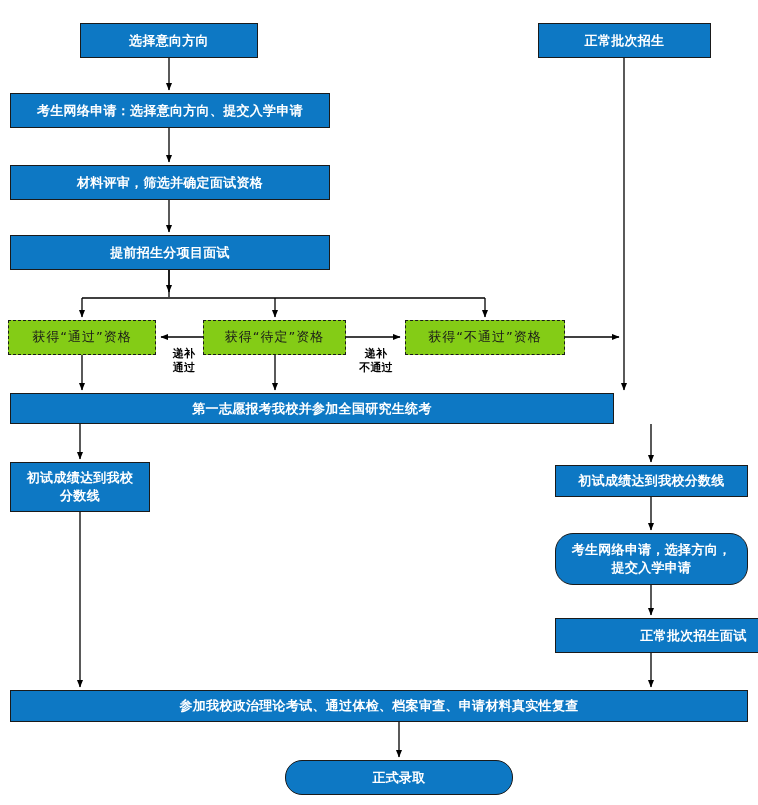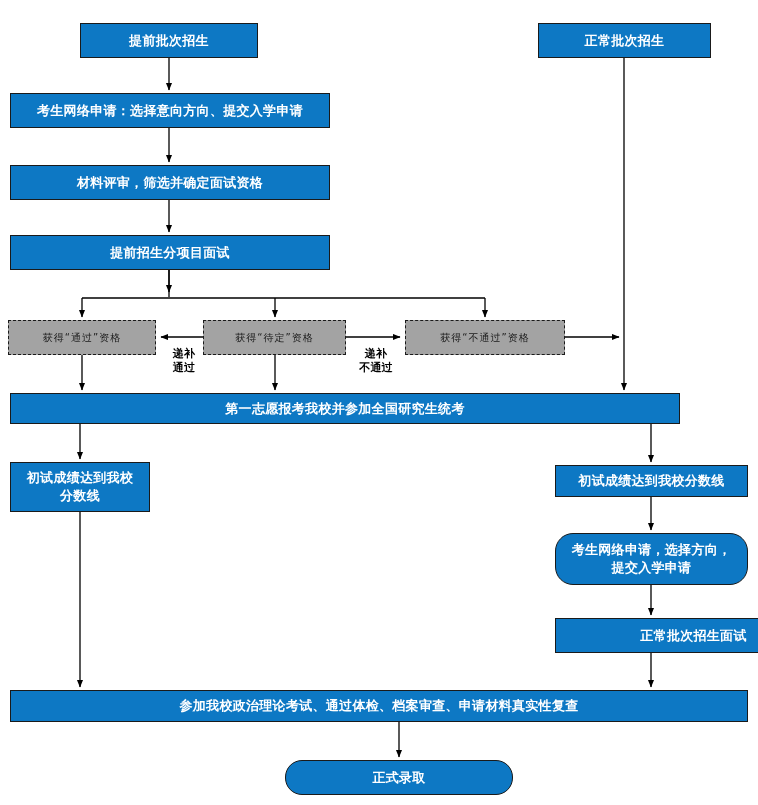--- a/index.html
+++ b/index.html
@@ -33,25 +33,25 @@
   .node-solid {
     background: #0d78c4;
     border: 1px solid #1a1a1a;
     color: #ffffff;
     font-weight: bold;
     font-size: 13px;
     line-height: 1.35;
     letter-spacing: 0.3px;
   }
   .node-dashed {
-    background: #a3a3a3;
+    background: #84cc16;
     border: 1.6px dashed #1a1a1a;
     color: #1a1a1a;
     font-weight: normal;
-    font-size: 10px;
+    font-size: 13px;
     line-height: 1.3;
     letter-spacing: 1px;
   }
   .node-label {
     display: block;
     padding: 0 4px;
     white-space: pre-line;
   }
   .edge-label {
     position: absolute;
@@ -112,21 +112,21 @@
 
       <line x1="80" y1="512" x2="80" y2="687" marker-end="url(#arrowhead)"></line>
 
       <line x1="651" y1="653" x2="651" y2="687" marker-end="url(#arrowhead)"></line>
 
       <line x1="399" y1="722" x2="399" y2="757" marker-end="url(#arrowhead)"></line>
     </g>
   </svg>
 
   <div class="node node-solid" style="left:80px; top:23px; width:178px; height:35px;">
-    <span class="node-label">提前批次招生</span>
+    <span class="node-label">选择意向方向</span>
   </div>
 
   <div class="node node-solid" style="left:10px; top:165px; width:320px; height:35px;">
     <span class="node-label">材料评审，筛选并确定面试资格</span>
   </div>
 
   <div class="node node-solid" style="left:10px; top:93px; width:320px; height:35px;">
     <span class="node-label">考生网络申请：选择意向方向、提交入学申请</span>
   </div>
 
@@ -139,21 +139,21 @@
   </div>
 
   <div class="node node-dashed" style="left:203px; top:320px; width:143px; height:35px;">
     <span class="node-label">获得“待定”资格</span>
   </div>
 
   <div class="node node-dashed" style="left:405px; top:320px; width:160px; height:35px;">
     <span class="node-label">获得“不通过”资格</span>
   </div>
 
-  <div class="node node-solid" style="left:10px; top:393px; width:670px; height:31px;">
+  <div class="node node-solid" style="left:10px; top:393px; width:604px; height:31px;">
     <span class="node-label">第一志愿报考我校并参加全国研究生统考</span>
   </div>
 
   <div class="node node-solid" style="left:10px; top:462px; width:140px; height:50px;">
     <span class="node-label">初试成绩达到我校
 分数线</span>
   </div>
 
   <div class="node node-solid" style="left:555px; top:465px; width:193px; height:32px;">
     <span class="node-label">初试成绩达到我校分数线</span>

